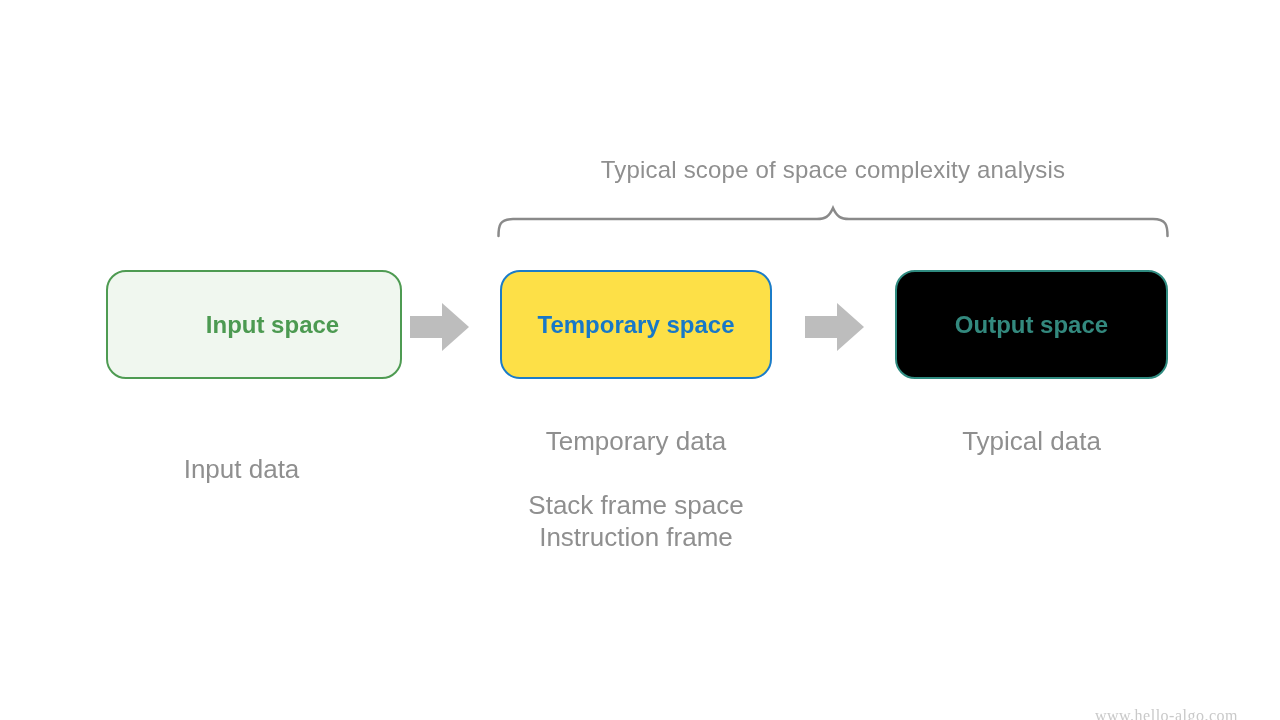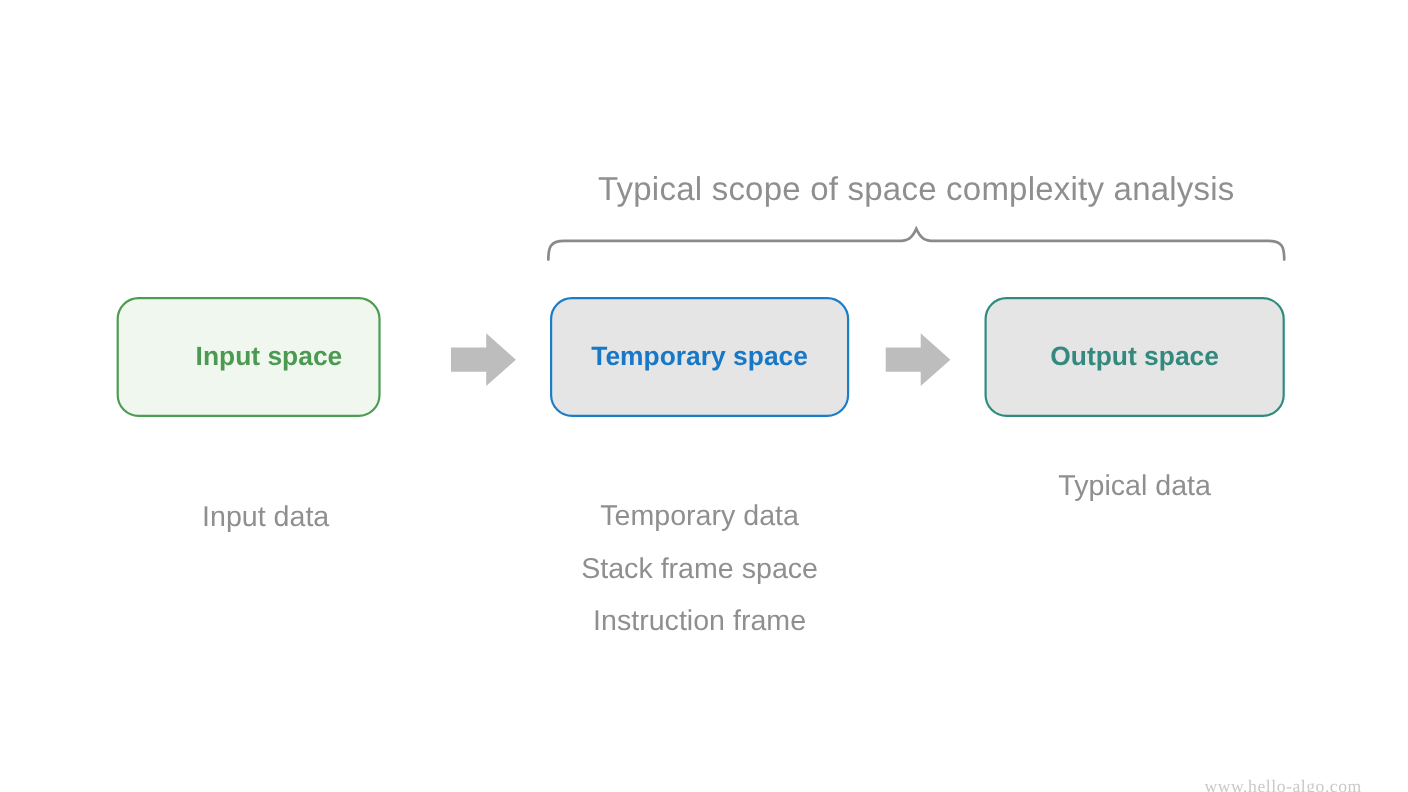--- a/index.html
+++ b/index.html
@@ -14,21 +14,21 @@
     background: #ffffff;
     overflow: hidden;
     font-family: "Liberation Sans", sans-serif;
   }
   .scope-title {
     position: absolute;
     left: 497px;
     top: 156px;
     width: 672px;
     text-align: center;
-    font-size: 30px;
+    font-size: 24px;
     color: #8f8f8f;
     letter-spacing: 0.2px;
   }
   .brace-svg {
     position: absolute;
     left: 497px;
     top: 205px;
     width: 672px;
     height: 34px;
   }
@@ -40,59 +40,59 @@
     border: 2px solid;
     box-sizing: border-box;
     display: flex;
     align-items: center;
     justify-content: center;
     font-size: 24px;
     font-weight: bold;
   }
   .node-input {
     left: 106px;
-    width: 240px;
+    width: 296px;
     border-color: #4e9b52;
     background: #f0f7ef;
     color: #4c9a51;
     padding-left: 37px;
   }
   .node-temp {
     left: 500px;
     width: 272px;
     border-color: #1b7cc8;
-    background: #e5e5e5;
+    background: #fde047;
     color: #1778c8;
   }
   .node-output {
     left: 895px;
     width: 273px;
     border-color: #2f8b80;
-    background: #e5e5e5;
+    background: #000000;
     color: #33897e;
   }
   .arrow-svg {
     position: absolute;
     top: 302px;
     width: 60px;
     height: 50px;
   }
   .arrow-1 { left: 410px; }
   .arrow-2 { left: 805px; }
   .note {
     position: absolute;
     text-align: center;
     font-size: 26px;
     color: #8f8f8f;
   }
   .note-col-1 { left: 106px; width: 271px; margin-top: 28px; }
-  .note-col-2 { left: 500px; width: 272px; margin-top: 27px; }
+  .note-col-2 { left: 500px; width: 272px; }
   .note-col-3 { left: 895px; width: 273px; }
   .note-row-1 { top: 426px; }
-  .note-row-2 { top: 474px; }
+  .note-row-2 { top: 490px; }
   .note-row-3 { top: 522px; }
   .watermark {
     position: absolute;
     right: 42px;
     top: 707px;
     font-family: Liberation Serif, serif;
     font-size: 16px;
     color: #c9c9c9;
     letter-spacing: 0.5px;
   }

